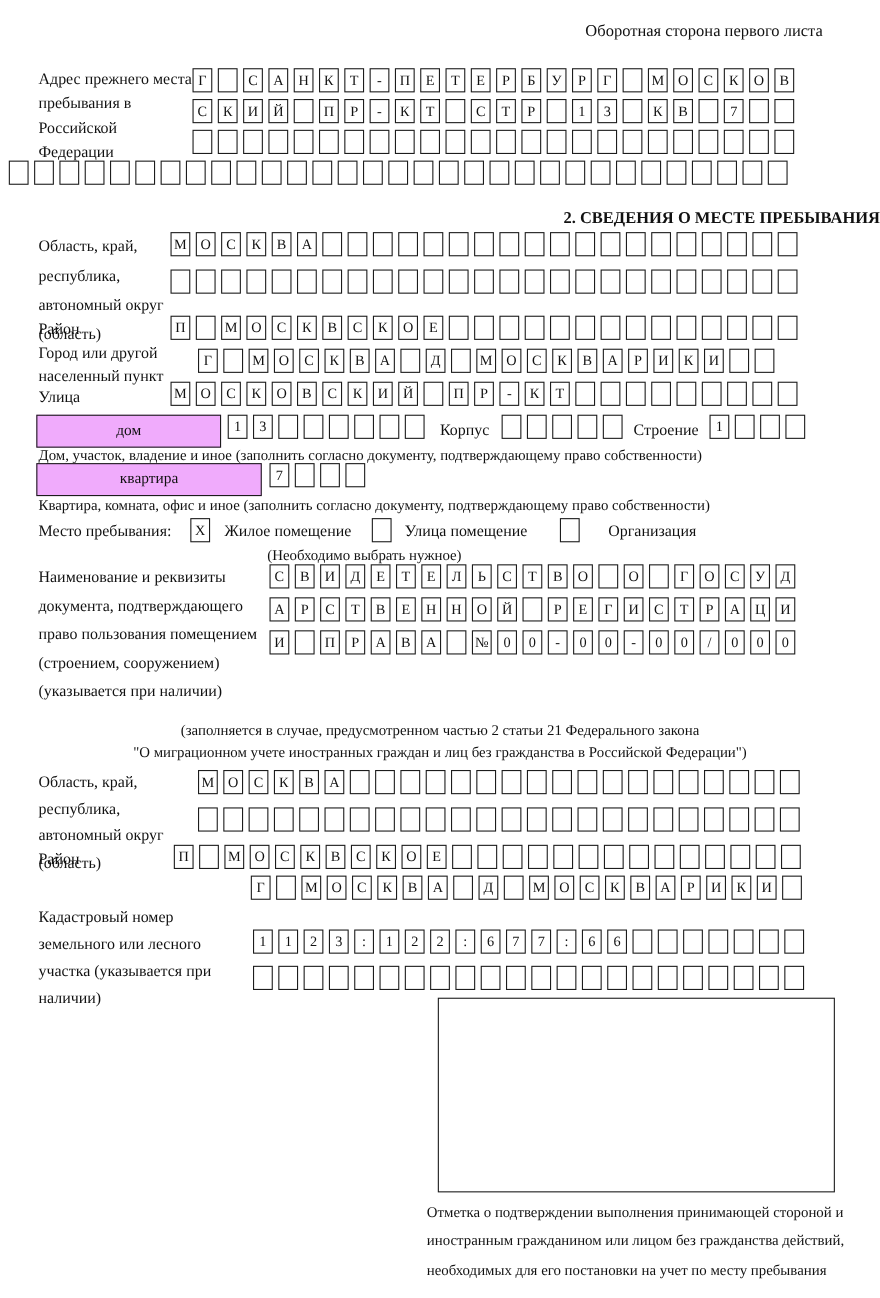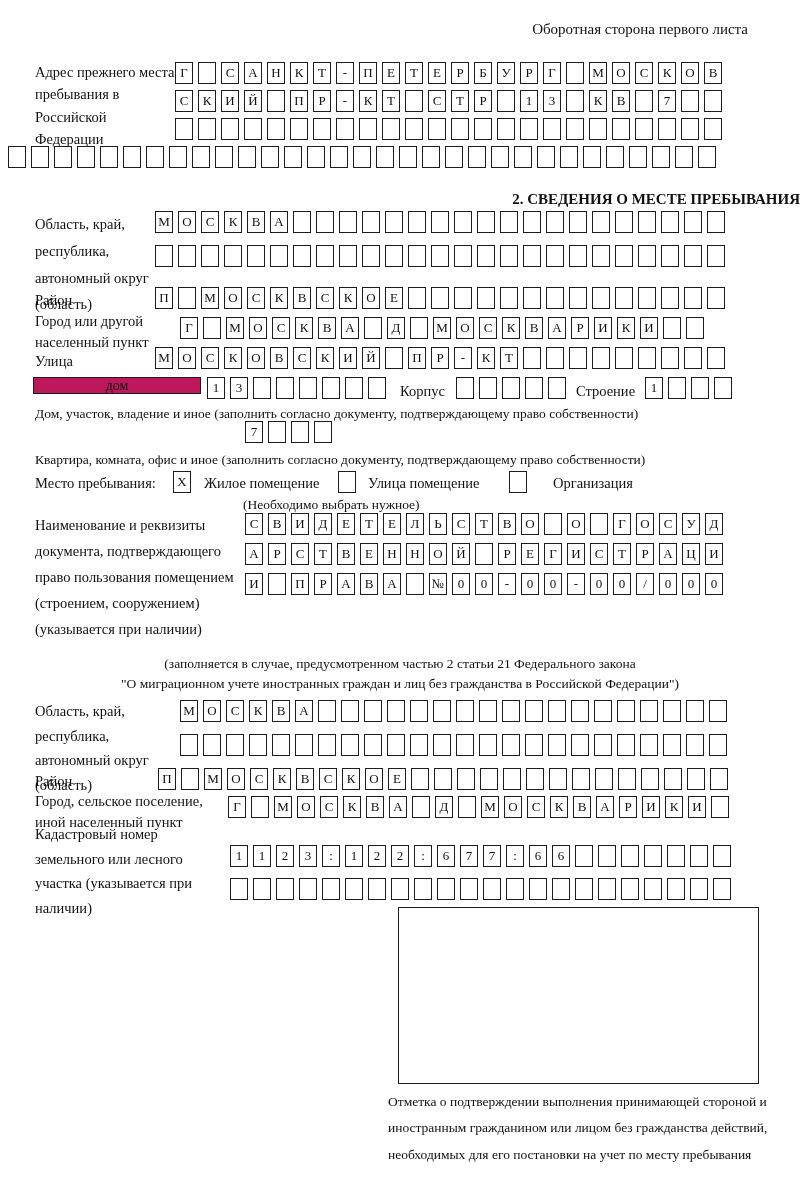--- a/index.html
+++ b/index.html
@@ -7,22 +7,22 @@
         font-family:"Liberation Serif","DejaVu Serif",serif;color:#111;}
   .abs{position:absolute;}
   .lbl{font-size:14.5px;line-height:1.55;color:#111;}
   .cap{font-size:13.5px;color:#111;}
   .ttl{font-weight:bold;font-size:15px;text-align:right;width:100%;}
   .center{text-align:center;width:100%;}
   .cellrow{display:flex;gap:5px;}
   .cell{box-sizing:content-box;width:16px;height:20px;border:1.5px solid #1c1c1c;
         display:inline-flex;align-items:center;justify-content:center;
         font-size:13px;background:#fff;flex:0 0 auto;}
-  .bigbox{box-sizing:border-box;border:1.5px solid #1c1c1c;height:17px;
-        display:flex;align-items:center;justify-content:center;font-size:14px;background:#be185d;}
+  .bigbox{box-sizing:border-box;border:1.5px solid #1c1c1c;height:30px;
+        display:flex;align-items:center;justify-content:center;font-size:14px;background:#f0abfc;}
   .checkbox{box-sizing:content-box;width:16px;height:20px;border:1.5px solid #1c1c1c;
         display:inline-flex;align-items:center;justify-content:center;font-size:13px;background:#fff;}
   .stamp{box-sizing:border-box;border:1.5px solid #1c1c1c;background:#fff;}
 </style>
 </head>
 <body>
 
 <div id="page">
 
   <div class="abs cap" style="left:400px;top:21px;width:348px;text-align:right;font-size:15px;">Оборотная сторона первого листа</div>
@@ -304,20 +304,21 @@
     </div>
   <div class="abs lbl" style="left:576px;top:380px;">Строение</div>
   <div class="abs cellrow" style="left:645px;top:377px;">
       <span class="cell">1</span>
       <span class="cell"></span>
       <span class="cell"></span>
       <span class="cell"></span>
     </div>
   <div class="abs cap" style="left:35px;top:406px;">Дом, участок, владение и иное (заполнить согласно документу, подтверждающему право собственности)</div>
 
+  <div class="abs bigbox" style="left:33px;top:421px;width:205px;">квартира</div>
   <div class="abs cellrow" style="left:245px;top:421px;">
       <span class="cell">7</span>
       <span class="cell"></span>
       <span class="cell"></span>
       <span class="cell"></span>
     </div>
   <div class="abs cap" style="left:35px;top:452px;">Квартира, комната, офис и иное (заполнить согласно документу, подтверждающему право собственности)</div>
 
   <div class="abs lbl" style="left:35px;top:472px;">Место пребывания:</div>
   <span class="abs checkbox" style="left:173px;top:471px;">X</span>
@@ -478,21 +479,20 @@
       <span class="cell"></span>
       <span class="cell"></span>
       <span class="cell"></span>
       <span class="cell"></span>
       <span class="cell"></span>
       <span class="cell"></span>
       <span class="cell"></span>
       <span class="cell"></span>
     </div>
 
-  <div class="abs lbl" style="left:35px;top:791px;width:195px;line-height:1.45;">Город, сельское поселение, иной населенный пункт</div>
   <div class="abs cellrow" style="left:228px;top:796px;">
       <span class="cell">Г</span>
       <span class="cell"></span>
       <span class="cell">М</span>
       <span class="cell">О</span>
       <span class="cell">С</span>
       <span class="cell">К</span>
       <span class="cell">В</span>
       <span class="cell">А</span>
       <span class="cell"></span>

